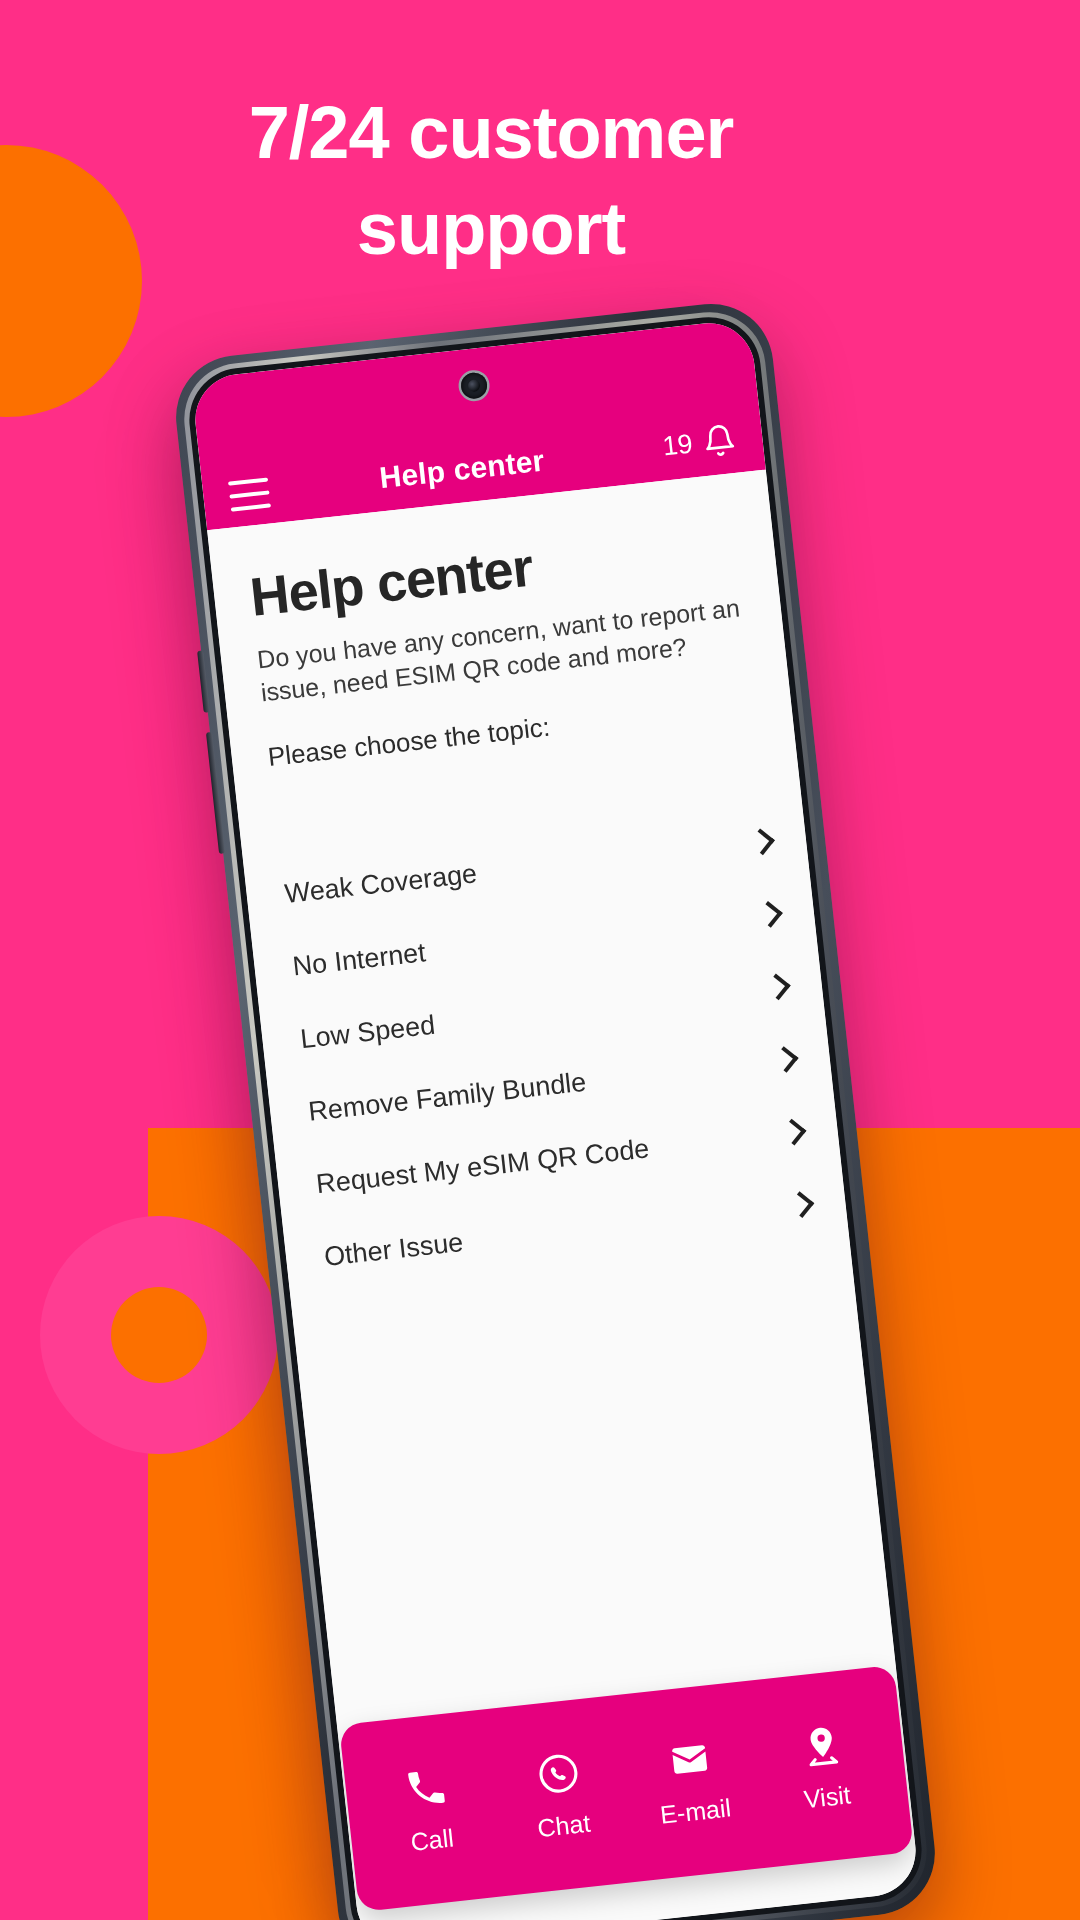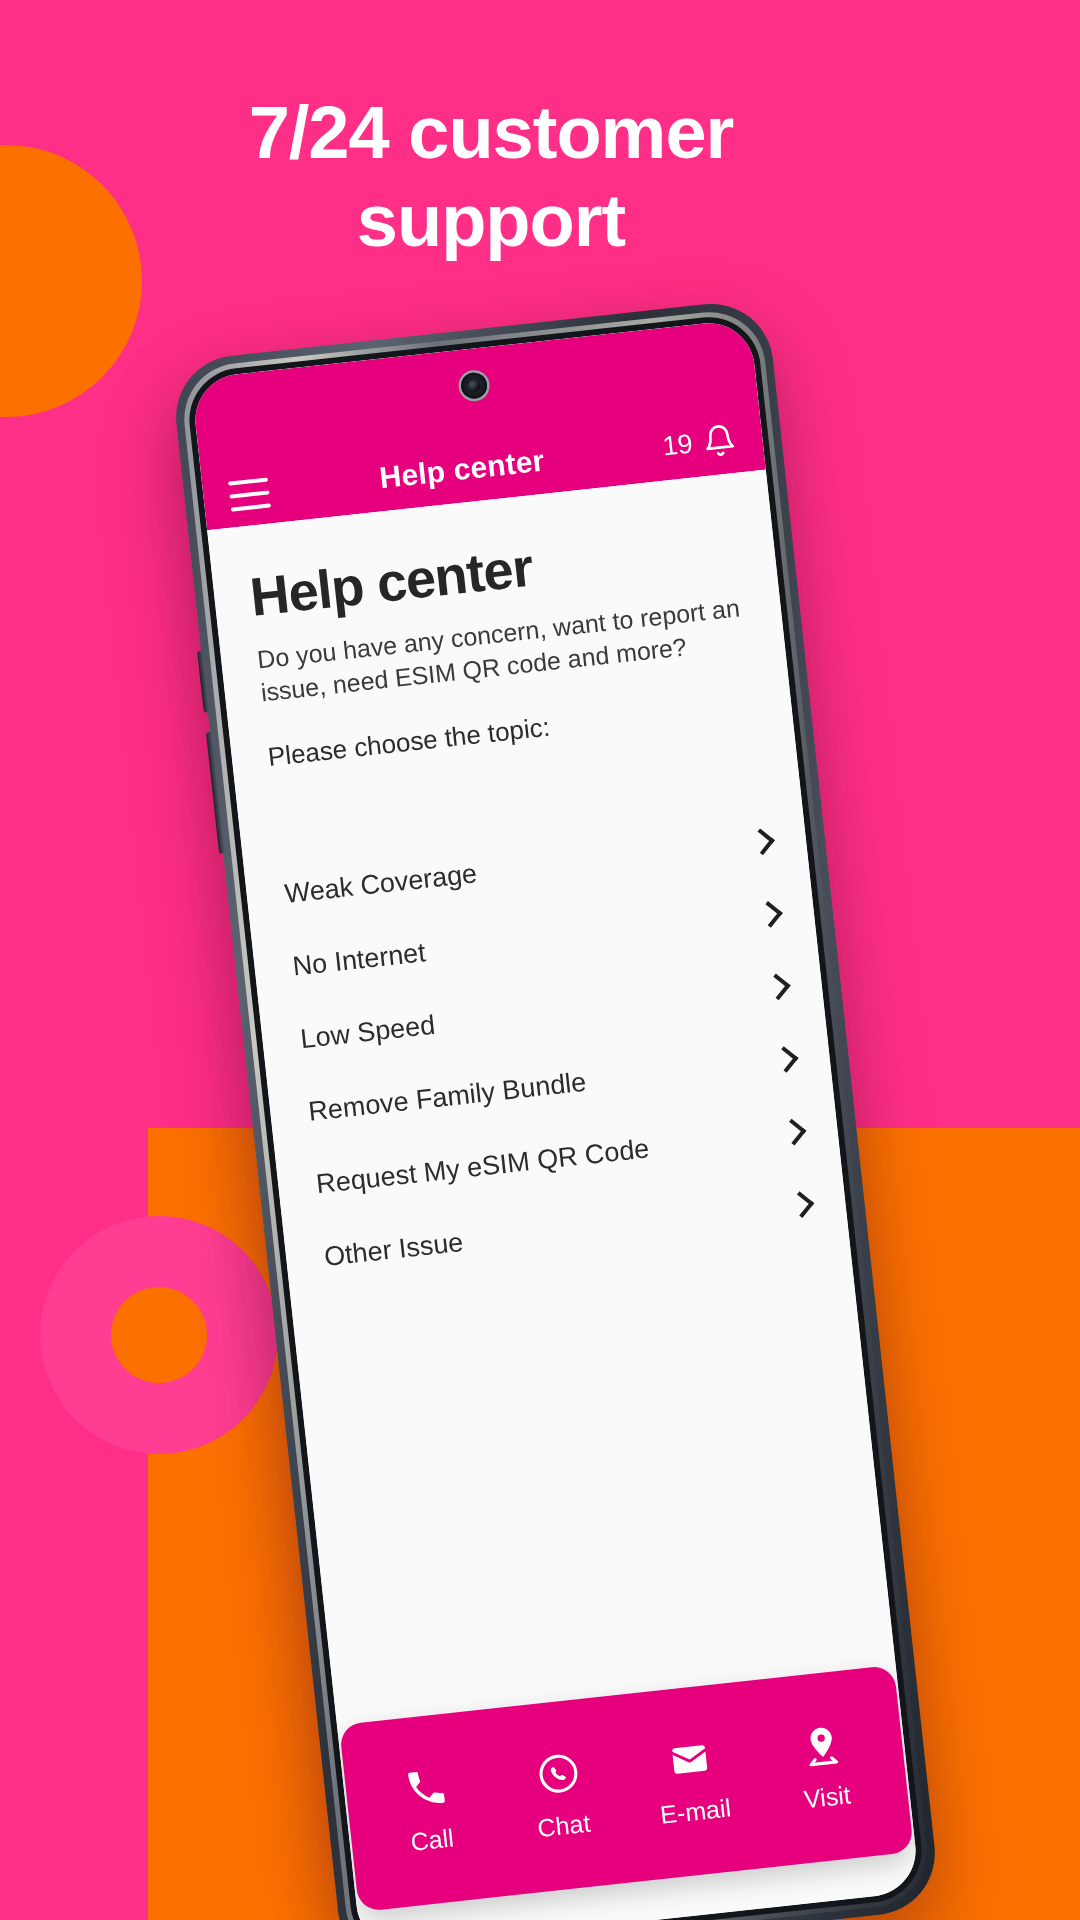--- a/index.html
+++ b/index.html
@@ -50,21 +50,21 @@
     border-radius:70px;
   }
 
   
   .headline {
     position:absolute; left:0; top:96px; width:982px;
     text-align:center; color:#ffffff;
     font-size:74px; font-weight:bold; line-height:1.0;
     letter-spacing:-1px;
   }
-  .headline .l2 { display:block; margin-top:14px; }
+  .headline .l2 { display:block; margin-top:22px; }
 
   
   .phone-wrap {
     position:absolute;
     left:168px; top:330px;
     width:600px; height:1620px;
     transform:rotate(-6.2deg);
     transform-origin:50% 0%;
   }
   .phone-frame {

